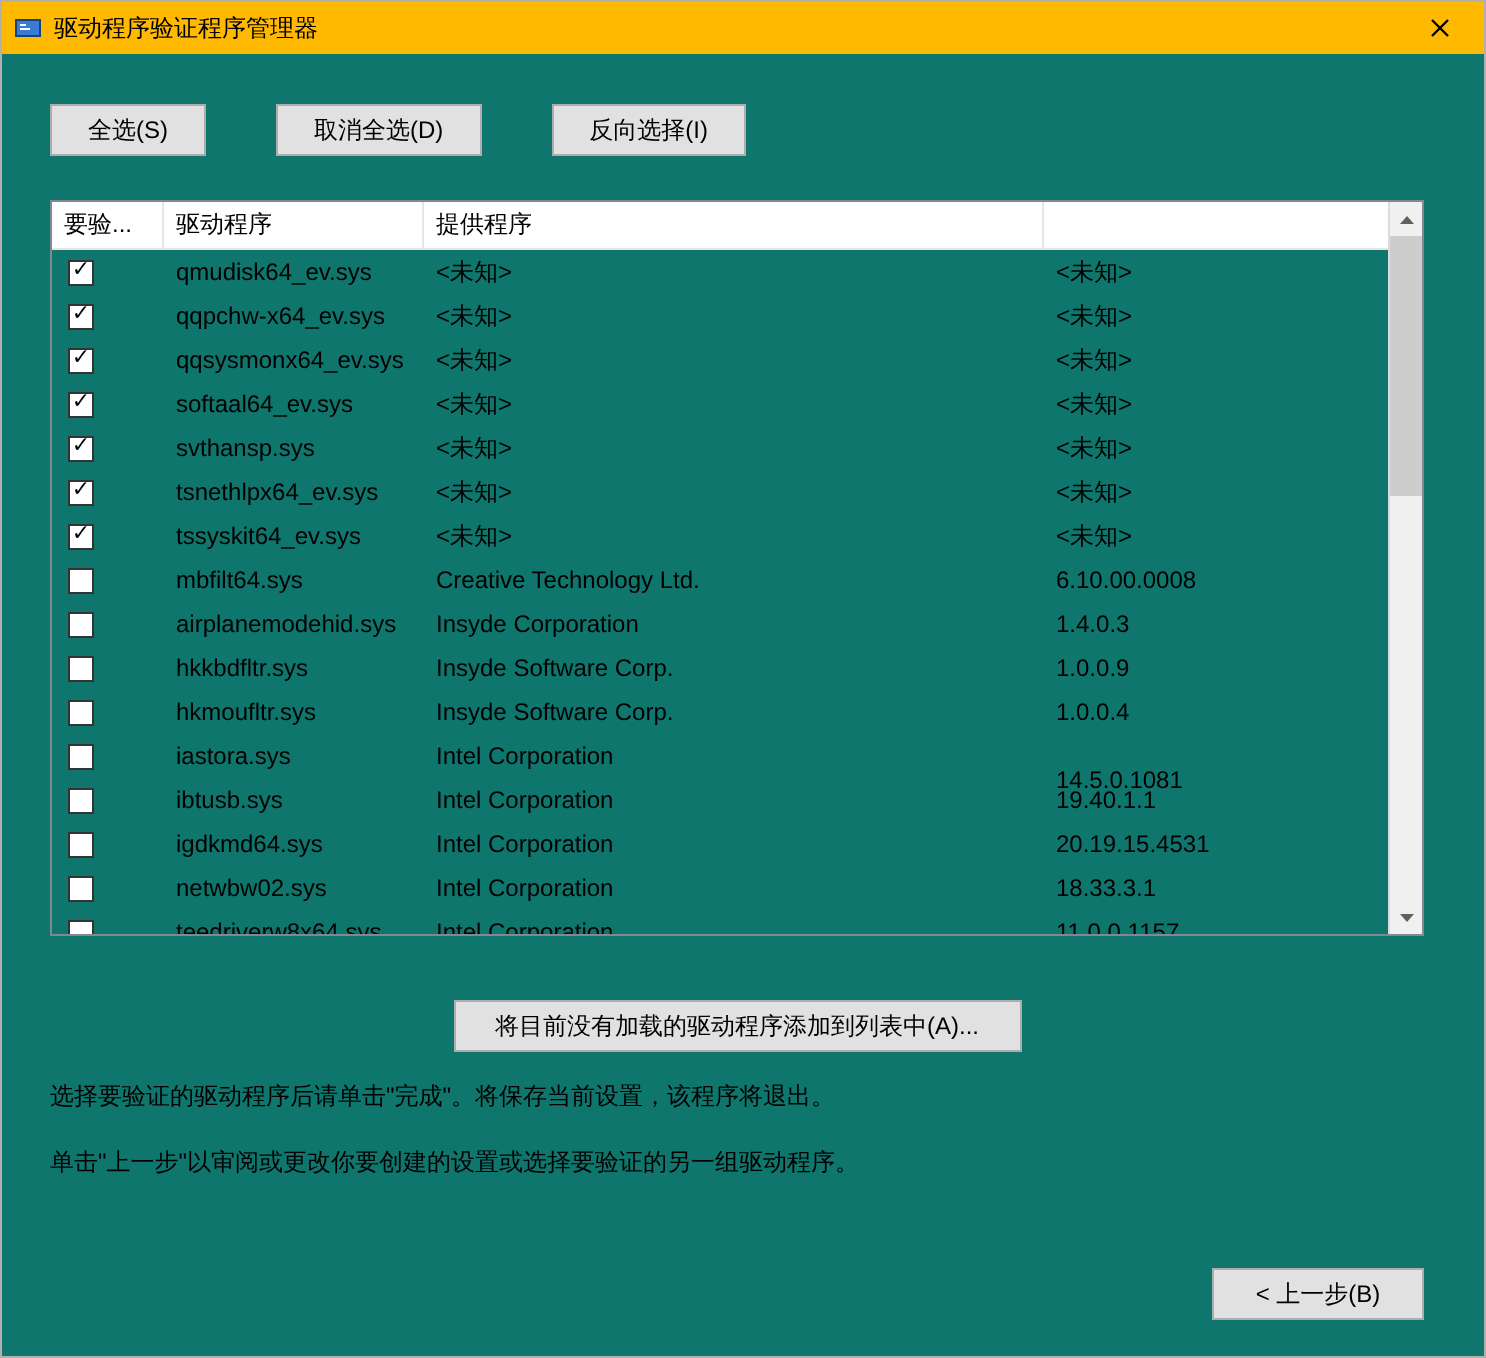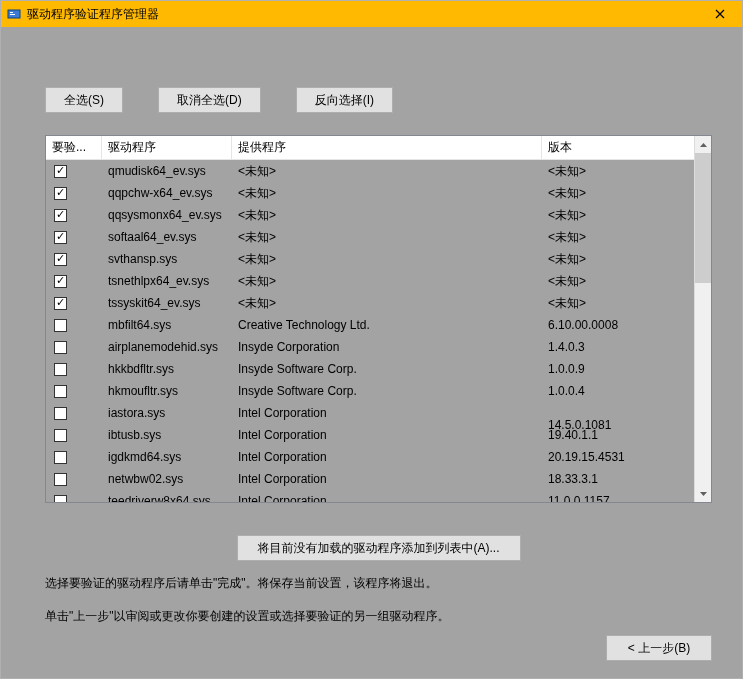--- a/index.html
+++ b/index.html
@@ -1,22 +1,22 @@
 <!DOCTYPE html>
 <html><head>
 <meta charset="utf-8">
 <style>
   * { box-sizing: border-box; font-family: "Microsoft YaHei", "Segoe UI", Tahoma, sans-serif; }
   body { margin: 0; background: #fff; }
-  .window { width: 743px; height: 679px; border: 1px solid #b0b0b0; display: flex; flex-direction: column; background: #a3a3a3; gap: 35px; }
+  .window { width: 743px; height: 679px; border: 1px solid #b0b0b0; display: flex; flex-direction: column; background: #0f766e; }
   .titlebar { height: 26px; background: #ffb900; display: flex; align-items: center; padding: 0 0 0 6px; }
   .titlebar .icon { width: 14px; height: 14px; margin-right: 6px; display:flex; align-items:center; justify-content:center;}
   .titlebar .title { font-size: 12px; color: #000; flex: 1; }
   .titlebar .close { width: 44px; height: 26px; display: flex; align-items: center; justify-content: center; font-size: 14px; color: #000; }
-  .client { flex: 1; padding: 25px 30px 18px 44px; display: flex; flex-direction: column; }
+  .client { flex: 1; padding: 25px 30px 18px 24px; display: flex; flex-direction: column; }
   .toprow { display: flex; gap: 35px; margin-bottom: 22px; }
   .btn { height: 26px; padding: 0 18px; font-size: 12px; background: #e1e1e1; border: 1px solid #adadad; display: inline-flex; align-items: center; justify-content: center; cursor: default; }
   .grouplabel { font-size: 12px; margin-bottom: 4px; }
   .listwrap { border: 1px solid #828790; height: 368px; position: relative; display:flex; }
   .listinner { flex:1; overflow:hidden; display:flex; flex-direction:column;}
   .headerrow { height: 24px; background: #fff; display: flex; border-bottom: 1px solid #e5e5e5; font-size:12px;}
   .headerrow .hcell { border-right: 1px solid #e5e5e5; padding: 3px 6px; display:flex; align-items:center; overflow:hidden; white-space:nowrap;}
   .rows { flex:1; overflow:hidden;}
   .row { height: 22px; display: flex; align-items: center; font-size: 12px; }
   .cell { padding: 0 6px; overflow:hidden; white-space:nowrap; text-overflow:ellipsis;}
@@ -65,21 +65,20 @@
       <div class="btn">反向选择(I)</div>
     </div>
 
 
     <div class="listwrap">
       <div class="listinner">
         <div class="headerrow">
           <div class="hcell c0">要验...</div>
           <div class="hcell c1">驱动程序</div>
           <div class="hcell c2">提供程序</div>
-          <div class="hcell c3" style="flex:1; border-right:none;">版本</div>
         </div>
         <div class="rows" id="rows">
             <div class="row">
               <div class="cell c0">
                 <span class="chk checked"></span>
               </div>
               <div class="cell c1">qmudisk64_ev.sys</div>
               <div class="cell c2">&lt;未知&gt;</div>
               <div class="cell c3" style="flex: 1 1 0%;">&lt;未知&gt;</div>
             </div>

